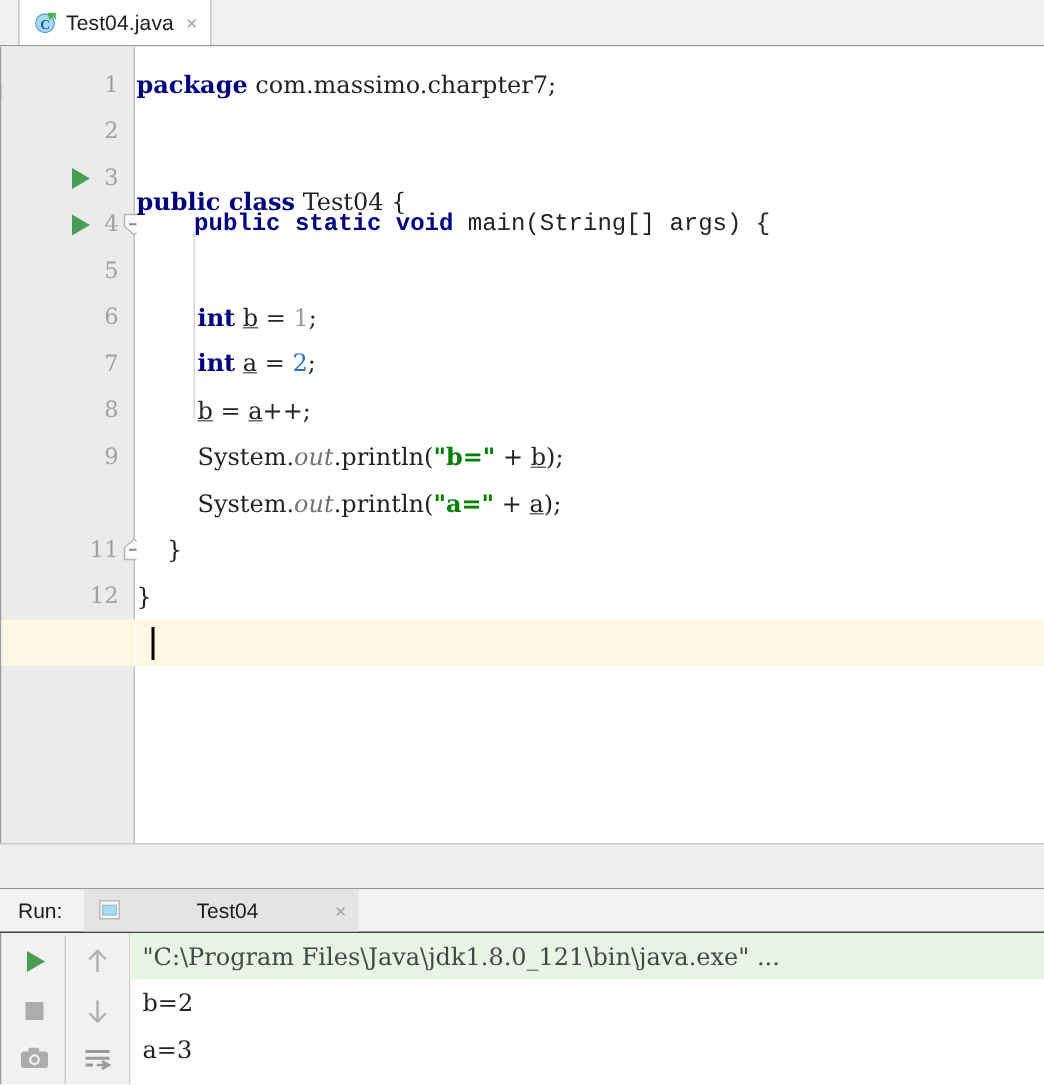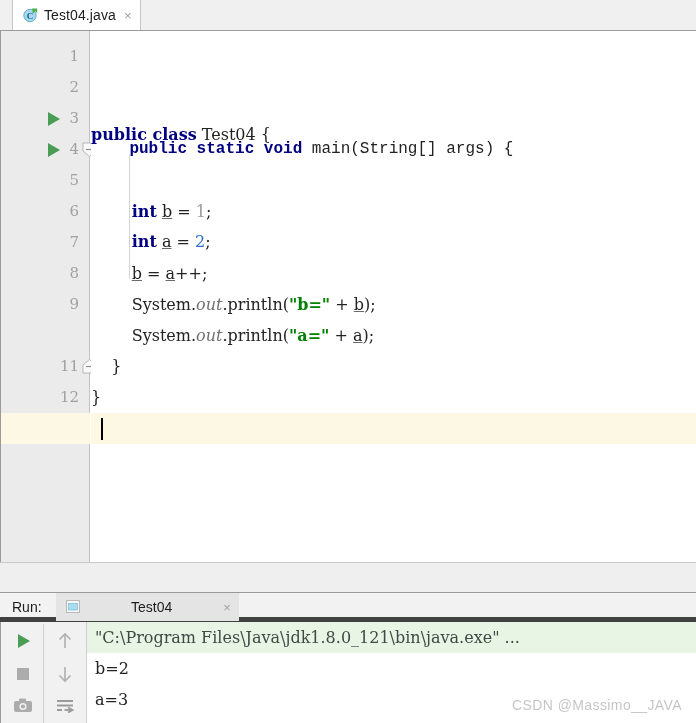--- a/index.html
+++ b/index.html
@@ -192,21 +192,21 @@
     position: absolute;
     left: 0; top: 593px;
     width: 696px; height: 130px;
     background: #ffffff;
   }
   .run-header {
     position: absolute;
     left: 0; top: 0;
     width: 696px; height: 29px;
     background: #f2f2f2;
-    border-bottom: 5px solid #404040;
+    border-bottom: 1px solid #404040;
     box-sizing: border-box;
   }
   .run-label {
     position: absolute;
     left: 12px; top: 0;
     height: 28px; line-height: 28px;
     font-size: 14px;
     color: #1d1d1d;
   }
   .run-tab {
@@ -365,20 +365,21 @@
         <div class="gutter-row" style="top: 351px;">
           <div class="ln">12</div>
         </div>
         <div class="gutter-row" style="top: 382px;">
           <div class="ln">13</div>
         </div>
       </div>
       <div class="cur-line-gutter" style="top: 382px;"></div>
     <div class="code-area" id="code-area">
       <div class="indent-guide" style="left:38px; top:124px; height:124px;"></div>
+    <div class="line" style="top: 10px;"><span class="kw">package</span><span class="plain"> com.massimo.charpter7;</span></div>
         <div class="line" style="top: 41px;"></div>
         <div class="line" style="top: 88px;"><span class="kw">public class</span><span class="plain"> Test04 {</span></div>
         <div class="line" style="top: 103px; font-family: Liberation Mono, monospace;"><span class="plain">    </span><span class="kw">public static void</span><span class="plain"> main(String[] args) {</span></div>
         <div class="line" style="top: 147px; margin-top: 48px;"><span class="plain">        </span><span class="kw">int</span><span class="plain"> </span><span class="var">a</span><span class="plain"> = </span><span class="num">2</span><span class="plain">;</span></div>
         <div class="line" style="top: 165px;"><span class="plain">        </span><span class="kw">int</span><span class="plain"> </span><span class="var">b</span><span class="plain"> = </span><span class="num-dim">1</span><span class="plain">;</span></div>
         <div class="line" style="top: 196px;"></div>
         <div class="line" style="top: 227px;"><span class="plain">        </span><span class="var">b</span><span class="plain"> = </span><span class="var">a</span><span class="plain">++;</span></div>
         <div class="line" style="top: 258px;"><span class="plain">        System.</span><span class="fld">out</span><span class="plain">.println(</span><span class="str">"b="</span><span class="plain"> + </span><span class="var">b</span><span class="plain">);</span></div>
         <div class="line" style="top: 289px;"><span class="plain">        System.</span><span class="fld">out</span><span class="plain">.println(</span><span class="str">"a="</span><span class="plain"> + </span><span class="var">a</span><span class="plain">);</span></div>
         <div class="line" style="top: 320px;"><span class="plain">    }</span></div>
@@ -468,14 +469,13 @@
 
     <div class="console-right-border"></div>
 
     <div class="console" id="console">
         <div class="cline cmd" style="top: 0px; width: 609px;">"C:\Program Files\Java\jdk1.8.0_121\bin\java.exe" ...</div>
         <div class="cline" style="top: 31px;">b=2</div>
         <div class="cline" style="top: 62px;">a=3</div>
       </div>
   </div>
 
-  <div class="watermark">CSDN @Massimo__JAVA</div>
 </div>
 
 </body></html>

